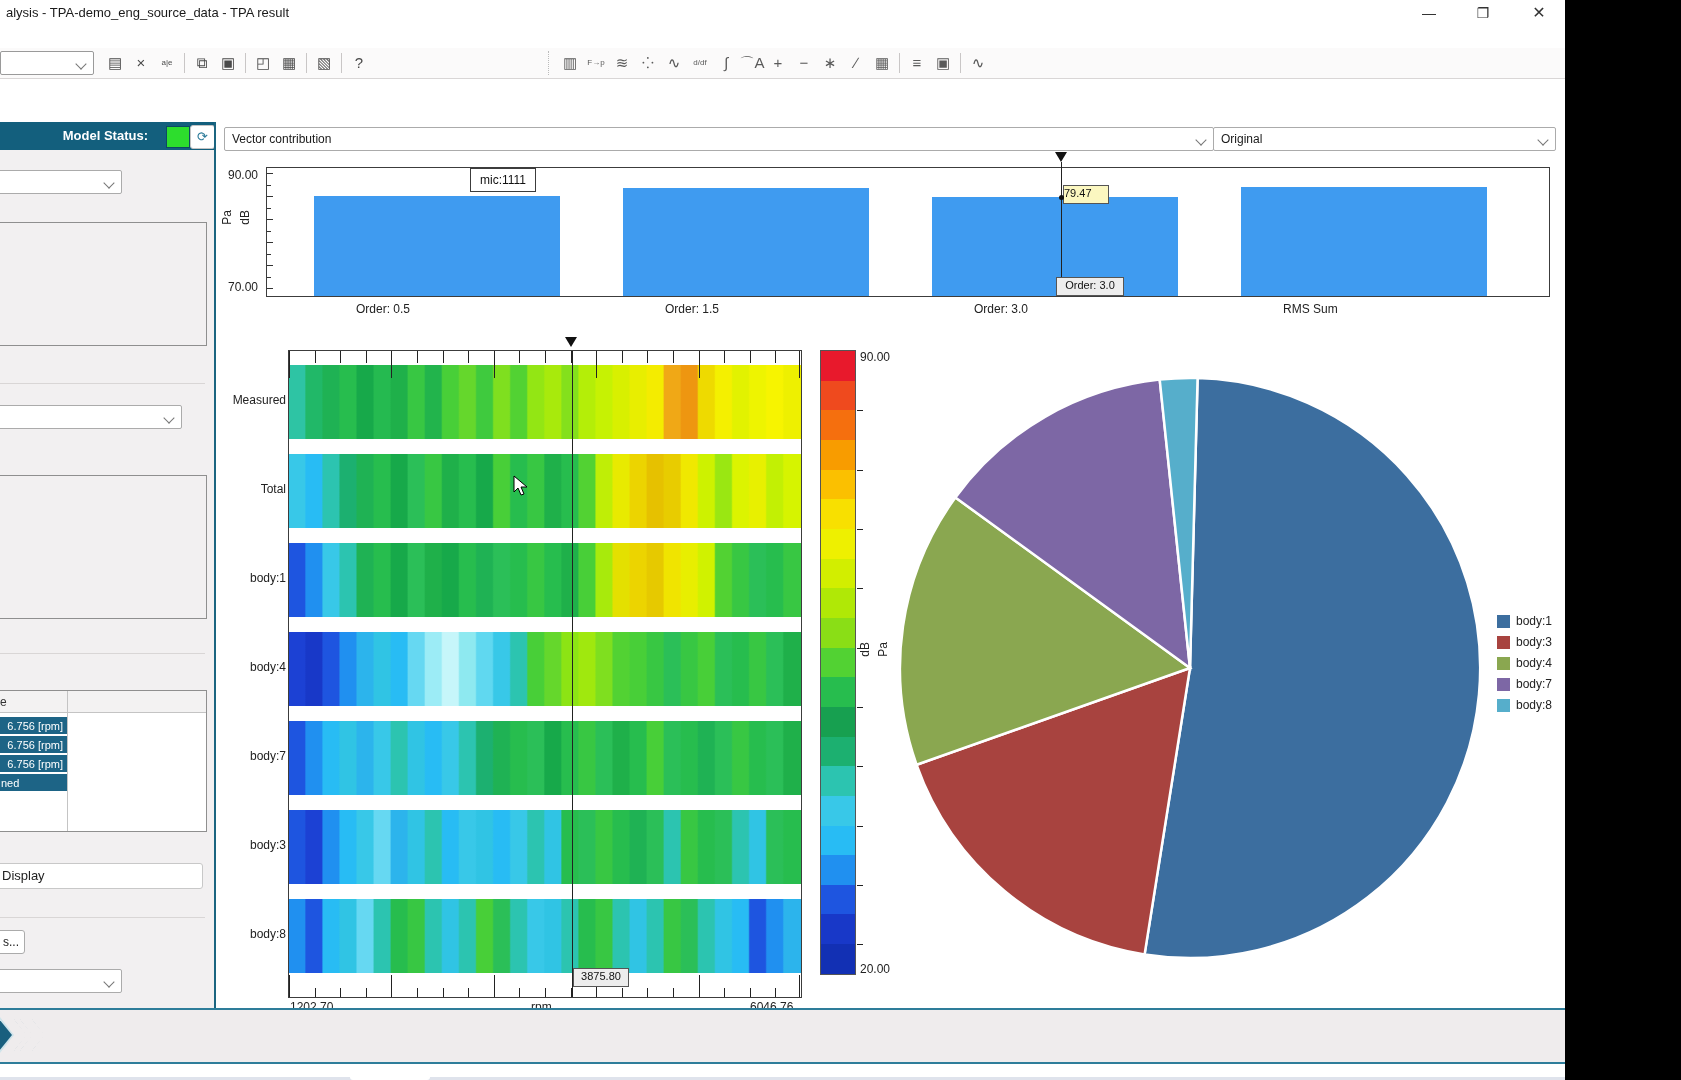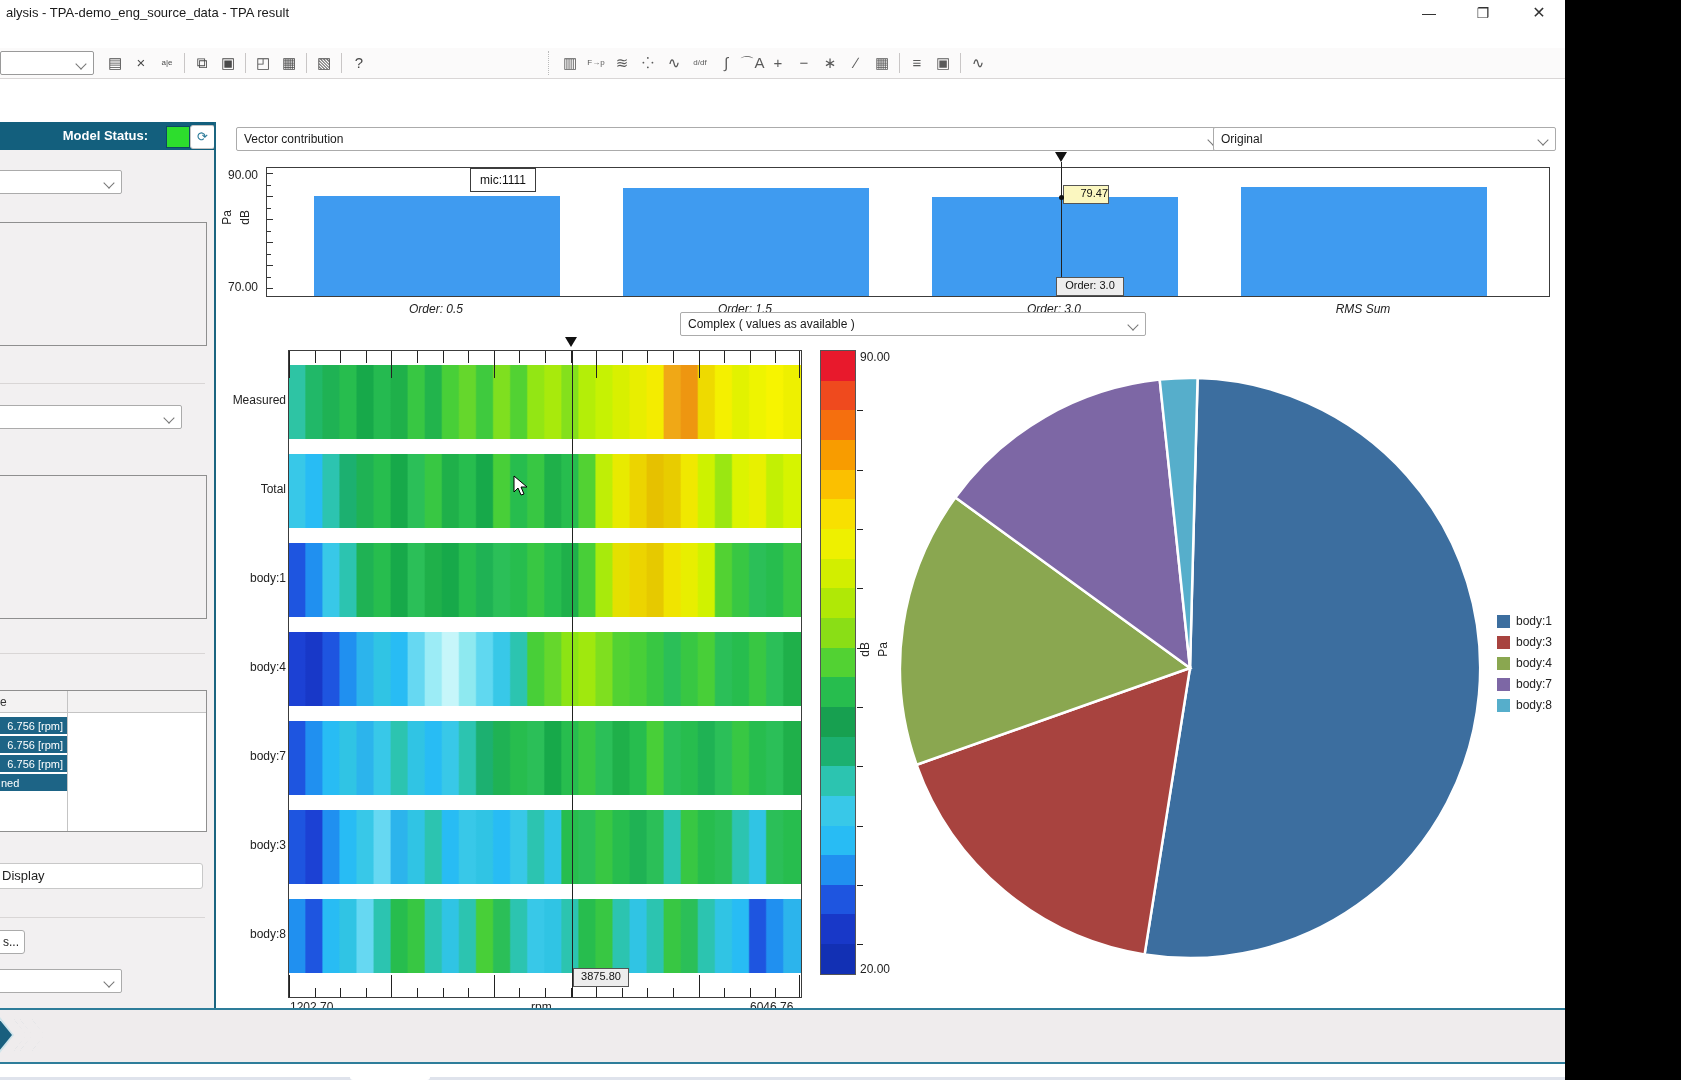--- a/index.html
+++ b/index.html
@@ -48,25 +48,25 @@
   #sb-vline{left:214px;top:122px;width:2px;height:886px;background:#1b6580;}
   
   #main{left:216px;top:122px;width:1344px;height:886px;background:#fff;}
   .dd{background:#fff;border:1px solid #ababab;border-radius:2px;height:24px;box-sizing:border-box;font-size:12px;color:#1a1a1a;line-height:22px;padding-left:7px;}
   
   #bar-plot{left:50px;top:45px;width:1282px;height:128px;border:1px solid #3c3c3c;}
   .vbar{position:absolute;}
   .ytick{position:absolute;left:0;width:5px;height:1px;background:#333;}
   .ytlab{font-size:12px;color:#222;width:40px;text-align:right;}
   .vtext{writing-mode:vertical-rl;transform:rotate(180deg);font-size:12px;color:#222;}
-  .bxlab{position:absolute;width:160px;text-align:center;font-size:12px;color:#222;font-style:italic;}
+  .bxlab{position:absolute;width:160px;text-align:left;font-size:12px;color:#222;}
   #miclab{left:254px;top:46px;width:64px;height:22px;background:#fff;border:1px solid #3c3c3c;font-size:12px;text-align:center;line-height:22px;color:#111;}
   .cursor-line{width:1px;background:#222;}
   .cursor-tri{width:0;height:0;border-left:6px solid transparent;border-right:6px solid transparent;border-top:10px solid #111;}
-  .tagyellow{background:#fbf7c0;border:1px solid #555;font-size:11px;color:#111;line-height:15px;text-align:right;}
+  .tagyellow{background:#fbf7c0;border:1px solid #555;font-size:11px;color:#111;line-height:15px;text-align:left;}
   .taggray{background:#ededed;border:1px solid #555;font-size:11px;color:#111;line-height:15px;text-align:center;}
   
   #hm-plot{left:72px;top:228px;width:512px;height:646px;border:1px solid #3c3c3c;background:#fff;}
   .hmrow{position:absolute;left:0;width:512px;height:74px;}
   .hmlab{position:absolute;width:80px;text-align:right;font-size:12px;color:#222;}
   .htick{position:absolute;width:1px;background:#222;top:0;}
   .btick{position:absolute;width:1px;background:#222;bottom:0;}
   .axlab{font-size:12px;color:#222;}
   
   #cbar{left:604px;top:228px;width:36px;height:625px;border:1px solid #555;box-sizing:border-box;}
@@ -144,21 +144,21 @@
     <div class="abs" id="sb-display">Display</div>
     <div class="abs" id="sb-morebtn">s...</div>
     <div class="abs sb-dd" style="left:-30px;top:847px;width:152px;">
         <span class="chev"></span>
       </div>
   </div>
   <div class="abs" id="sb-vline"></div>
 
   <div class="abs" id="main">
 
-    <div class="abs dd" style="left:20px;top:5px;width:990px;"><span>Vector contribution</span><span class="chev"></span></div>
+    <div class="abs dd" style="left:8px;top:5px;width:990px;"><span>Vector contribution</span><span class="chev"></span></div>
     <div class="abs dd" style="left:997px;top:5px;width:343px;"><span>Original</span><span class="chev"></span></div>
 
     <div class="abs ytlab" style="left:2px;top:46px;">90.00</div>
     <div class="abs ytlab" style="left:2px;top:158px;">70.00</div>
     <div class="abs vtext" style="left:4px;top:88px;">Pa</div>
     <div class="abs vtext" style="left:22px;top:88px;">dB</div>
     <div class="abs" id="bar-plot">
         <div class="vbar" style="left: 47px; top: 28px; width: 246px; height: 100px; background: rgb(63, 155, 240);"></div>
         <div class="vbar" style="left: 356px; top: 19.95px; width: 246px; height: 108.05px; background: rgb(63, 155, 240);"></div>
         <div class="vbar" style="left: 665px; top: 29.219px; width: 246px; height: 98.781px; background: rgb(63, 155, 240);"></div>
@@ -182,21 +182,20 @@
         <div class="bxlab" style="left: 708px; top: 2px;">Order: 3.0</div>
         <div class="bxlab" style="left: 1017px; top: 2px;">RMS Sum</div>
       </div>
 
     <div class="abs cursor-tri" style="left:839px;top:30px;"></div>
     <div class="abs cursor-line" style="left:845px;top:40px;height:133px;"></div>
     <div class="abs tagyellow" style="left:847px;top:63px;width:44px;height:17px;">79.47</div>
     <div class="abs" style="left:843px;top:73px;width:5px;height:5px;border-radius:50%;background:#111;"></div>
     <div class="abs taggray" style="left:840px;top:155px;width:66px;height:17px;">Order: 3.0</div>
 
-    <div class="abs dd" style="left:464px;top:190px;width:466px;"><span>Complex ( values as available )</span><span class="chev"></span></div>
 
     <div class="abs" id="hm-labels" style="left:-14px;top:228px;width:84px;height:650px;">
         <div class="hmlab" style="top: 43px; right: 0px;">Measured</div>
         <div class="hmlab" style="top: 132px; right: 0px;">Total</div>
         <div class="hmlab" style="top: 221px; right: 0px;">body:1</div>
         <div class="hmlab" style="top: 310px; right: 0px;">body:4</div>
         <div class="hmlab" style="top: 399px; right: 0px;">body:7</div>
         <div class="hmlab" style="top: 488px; right: 0px;">body:3</div>
         <div class="hmlab" style="top: 577px; right: 0px;">body:8</div>
       </div>

